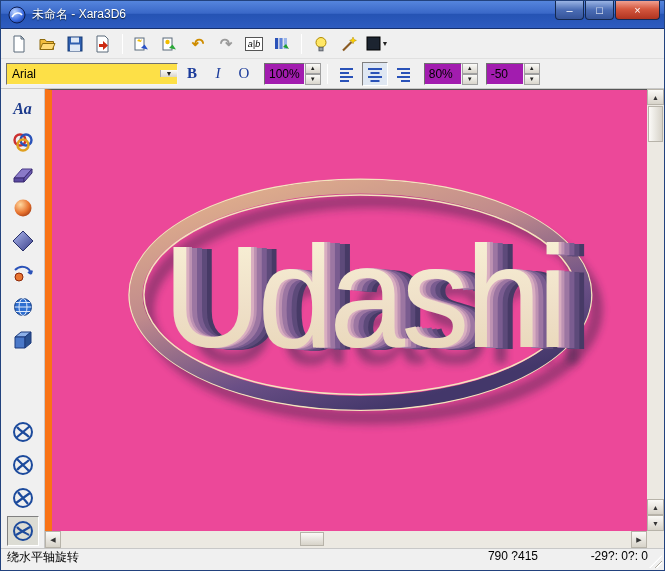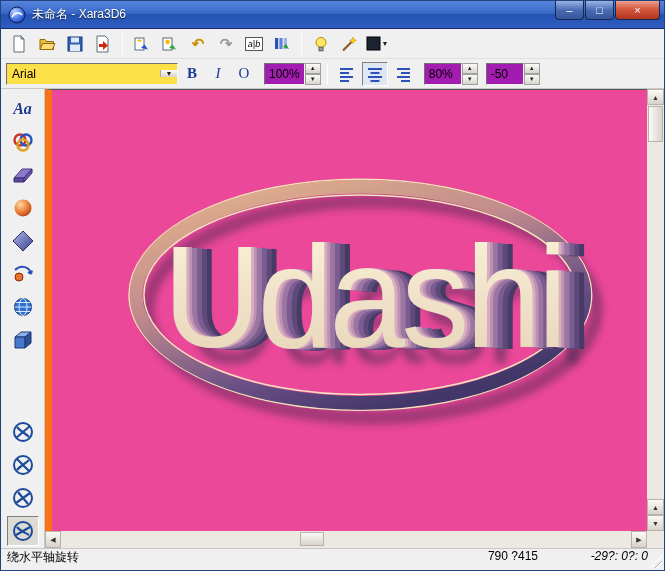--- a/index.html
+++ b/index.html
@@ -95,21 +95,21 @@
   .track-h { flex:1; position:relative; }
   .thumb-h { position:absolute; left:42%; top:1px; width:24px; height:14px;
              background:linear-gradient(#fbfaf7,#d7d3c9); border:1px solid #b7b3a9; cursor:grab; }
   .corner { width:17px; flex:0 0 17px; background:#ece9e2; }
 
   
   .statusbar { height:22px; flex:0 0 22px; display:flex; align-items:flex-start; background:#f0f0f0;
                border-top:1px solid #c8c8c8; padding:0 16px 0 6px; gap:22px; }
   .status-hint { flex:1; }
   .status-pos { min-width:70px; text-align:right; }
-  .status-ang { min-width:88px; text-align:right;font-style:italic; }
+  .status-ang { min-width:88px; text-align:right; }
   .grip { position:absolute; right:2px; bottom:2px; width:13px; height:13px;
           background:repeating-linear-gradient(135deg, transparent 0 3px, #b0aca2 3px 4px, #fff 4px 5px);
           clip-path:polygon(100% 0, 100% 100%, 0 100%); }
   .statusbar-wrap { position:relative; }
 </style>
 </head>
 <body>
 
 <div class="window">
 

